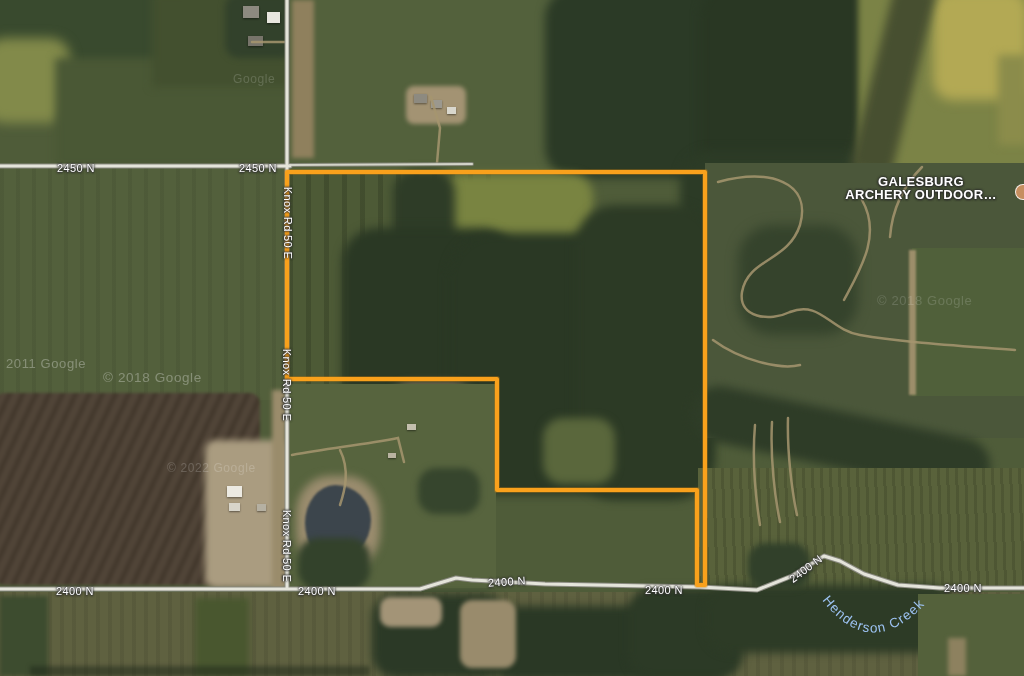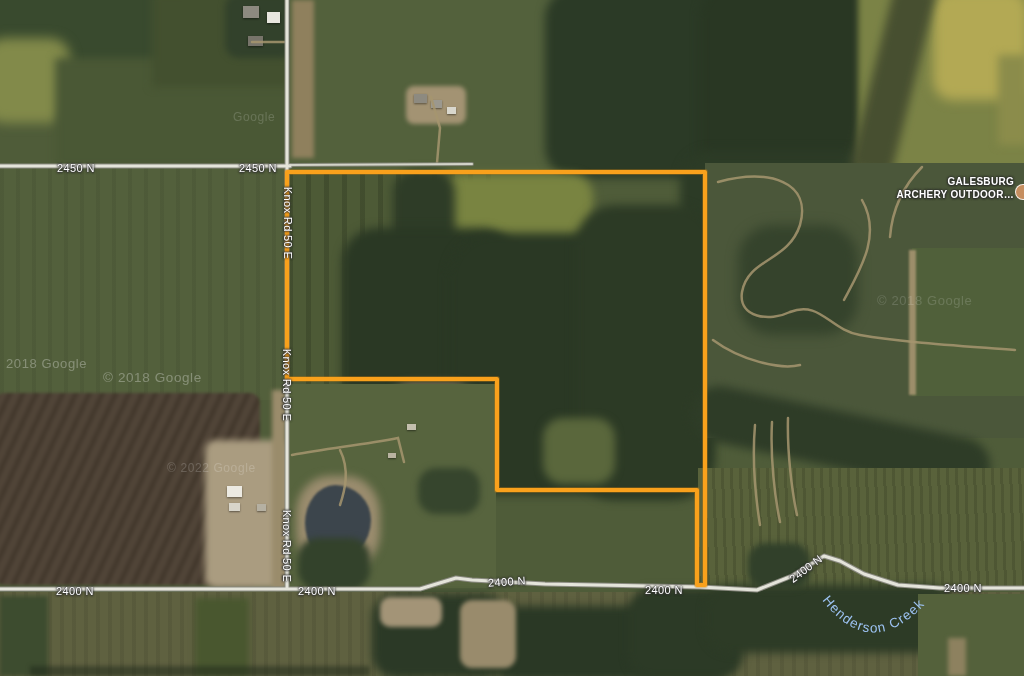--- a/index.html
+++ b/index.html
@@ -18,22 +18,22 @@
     letter-spacing:.4px;white-space:nowrap;
     text-shadow:0 0 2px rgba(55,55,55,.95),0 0 2px rgba(55,55,55,.95),
                 0 0 3px rgba(50,50,50,.9),0 1px 2px rgba(50,50,50,.9);
     transform:translate(-50%,-50%);
   }
   .wm{
     position:absolute;font-size:13px;color:rgba(255,255,255,.30);
     letter-spacing:.6px;white-space:nowrap;
   }
   .poi-label{
-    position:absolute;left:828px;top:176px;width:186px;text-align:right;
-    color:#fff;font-size:10px;font-weight:bold;letter-spacing:.3px;line-height:12.5px;
+    position:absolute;left:828px;top:176px;width:186px;text-align:center;
+    color:#fff;font-size:13px;font-weight:bold;letter-spacing:.3px;line-height:12.5px;
     text-shadow:0 0 2px rgba(45,45,45,.95),0 0 2px rgba(45,45,45,.95),
                 0 0 3px rgba(40,40,40,.9),0 1px 2px rgba(40,40,40,.9);
   }
   .poi-icon{
     position:absolute;left:1015px;top:184px;width:16px;height:16px;border-radius:50%;
     background:#C68E5F;border:1px solid rgba(255,255,255,.85);box-sizing:border-box;
   }
 </style>
 </head>
 <body>
@@ -171,20 +171,20 @@
     <div class="rl" style="left:664px;top:590px;">2400 N</div>
     <div class="rl" style="left:806px;top:569px;transform:translate(-50%,-50%) rotate(-37deg);">2400 N</div>
     <div class="rl" style="left:963px;top:588px;">2400 N</div>
 
     <div class="poi-label">
       <div>GALESBURG</div>
       <div>ARCHERY OUTDOOR…</div>
     </div>
     <div class="poi-icon"></div>
 
-    <div class="wm" style="left:233px;top:72px;font-size:12px;opacity:.55;margin-top:38px;">Google</div>
-    <div class="wm" style="left:6px;top:356px;">2018 Google</div>
+    <div class="wm" style="left:233px;top:72px;font-size:12px;opacity:.55;">Google</div>
+    <div class="wm" style="left:6px;top:356px;">2011 Google</div>
     <div class="wm" style="left:103px;top:370px;font-size:13.5px;">© 2018 Google</div>
     <div class="wm" style="left:167px;top:461px;font-size:12px;opacity:.6;">© 2022 Google</div>
     <div class="wm" style="left:877px;top:293px;opacity:.5;">© 2018 Google</div>
   </div>
 
 </div>
 
 </body></html>

